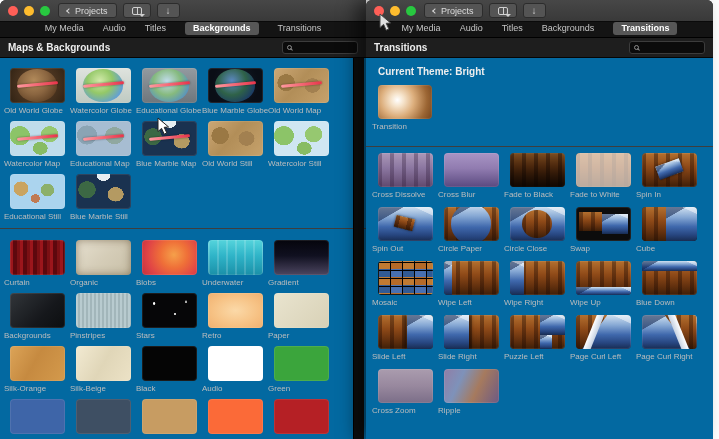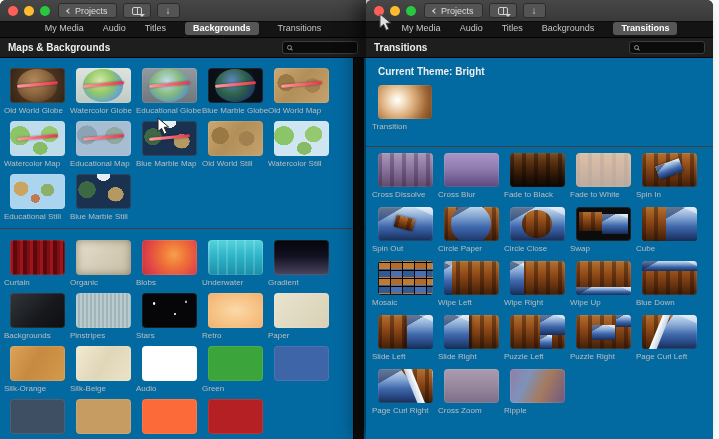--- a/index.html
+++ b/index.html
@@ -268,20 +268,24 @@
         </div>
       <div class="tile">
           <div class="th b-silko"></div>
           <div class="cap">Silk-Orange</div>
         </div>
       <div class="tile">
           <div class="th b-silkb"></div>
           <div class="cap">Silk-Beige</div>
         </div>
       <div class="tile">
+          <div class="th b-black"></div>
+          <div class="cap">Black</div>
+        </div>
+      <div class="tile">
           <div class="th b-white"></div>
           <div class="cap">Audio</div>
         </div>
       <div class="tile">
           <div class="th b-green"></div>
           <div class="cap">Green</div>
         </div>
       <div class="tile">
           <div class="th b-c0"></div>
         </div>
@@ -406,24 +410,20 @@
         </div>
       <div class="tile">
           <div class="th t-f t-slide-right"></div>
           <div class="cap">Slide Right</div>
         </div>
       <div class="tile">
           <div class="th t-f t-puzzle-left"></div>
           <div class="cap">Puzzle Left</div>
         </div>
       <div class="tile">
-          <div class="th t-f t-puzzle-right"></div>
-          <div class="cap">Puzzle Right</div>
-        </div>
-      <div class="tile">
           <div class="th t-m t-curl-left"></div>
           <div class="cap">Page Curl Left</div>
         </div>
       <div class="tile">
           <div class="th t-m t-curl-right"></div>
           <div class="cap">Page Curl Right</div>
         </div>
       <div class="tile">
           <div class="th t-cross-zoom"></div>
           <div class="cap">Cross Zoom</div>

